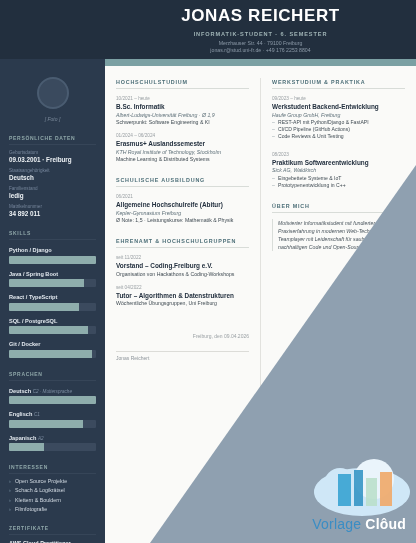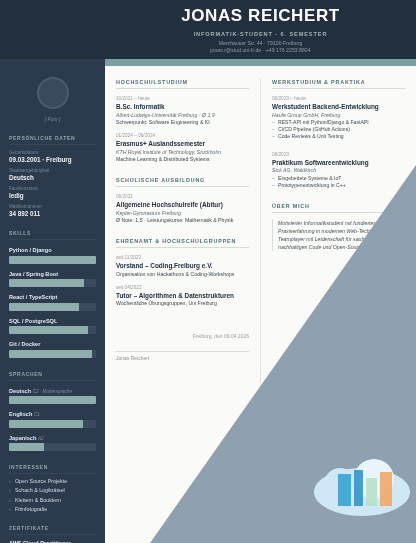--- a/index.html
+++ b/index.html
@@ -329,14 +329,18 @@
     <g transform="translate(318,470)">
       <ellipse cx="44" cy="22" rx="48" ry="24" fill="#cfe7f7"></ellipse>
       <circle cx="22" cy="14" r="16" fill="#cfe7f7"></circle>
       <circle cx="56" cy="9" r="20" fill="#eaf4fb"></circle>
       <rect x="20" y="4" width="13" height="32" fill="#2f9fd0" opacity="0.85"></rect>
       <rect x="36" y="0" width="9" height="36" fill="#2b8fc2" opacity="0.85"></rect>
       <rect x="48" y="8" width="11" height="28" fill="#b9dec8" opacity="0.85"></rect>
       <rect x="62" y="2" width="12" height="34" fill="#f0a868" opacity="0.9"></rect>
     </g>
   </svg>
+  <div class="wm-text">
+    <span class="t1">Vorlage</span>
+    <span class="t2">Clôud</span>
+  </div>
 
 </div>
 
 </body></html>

